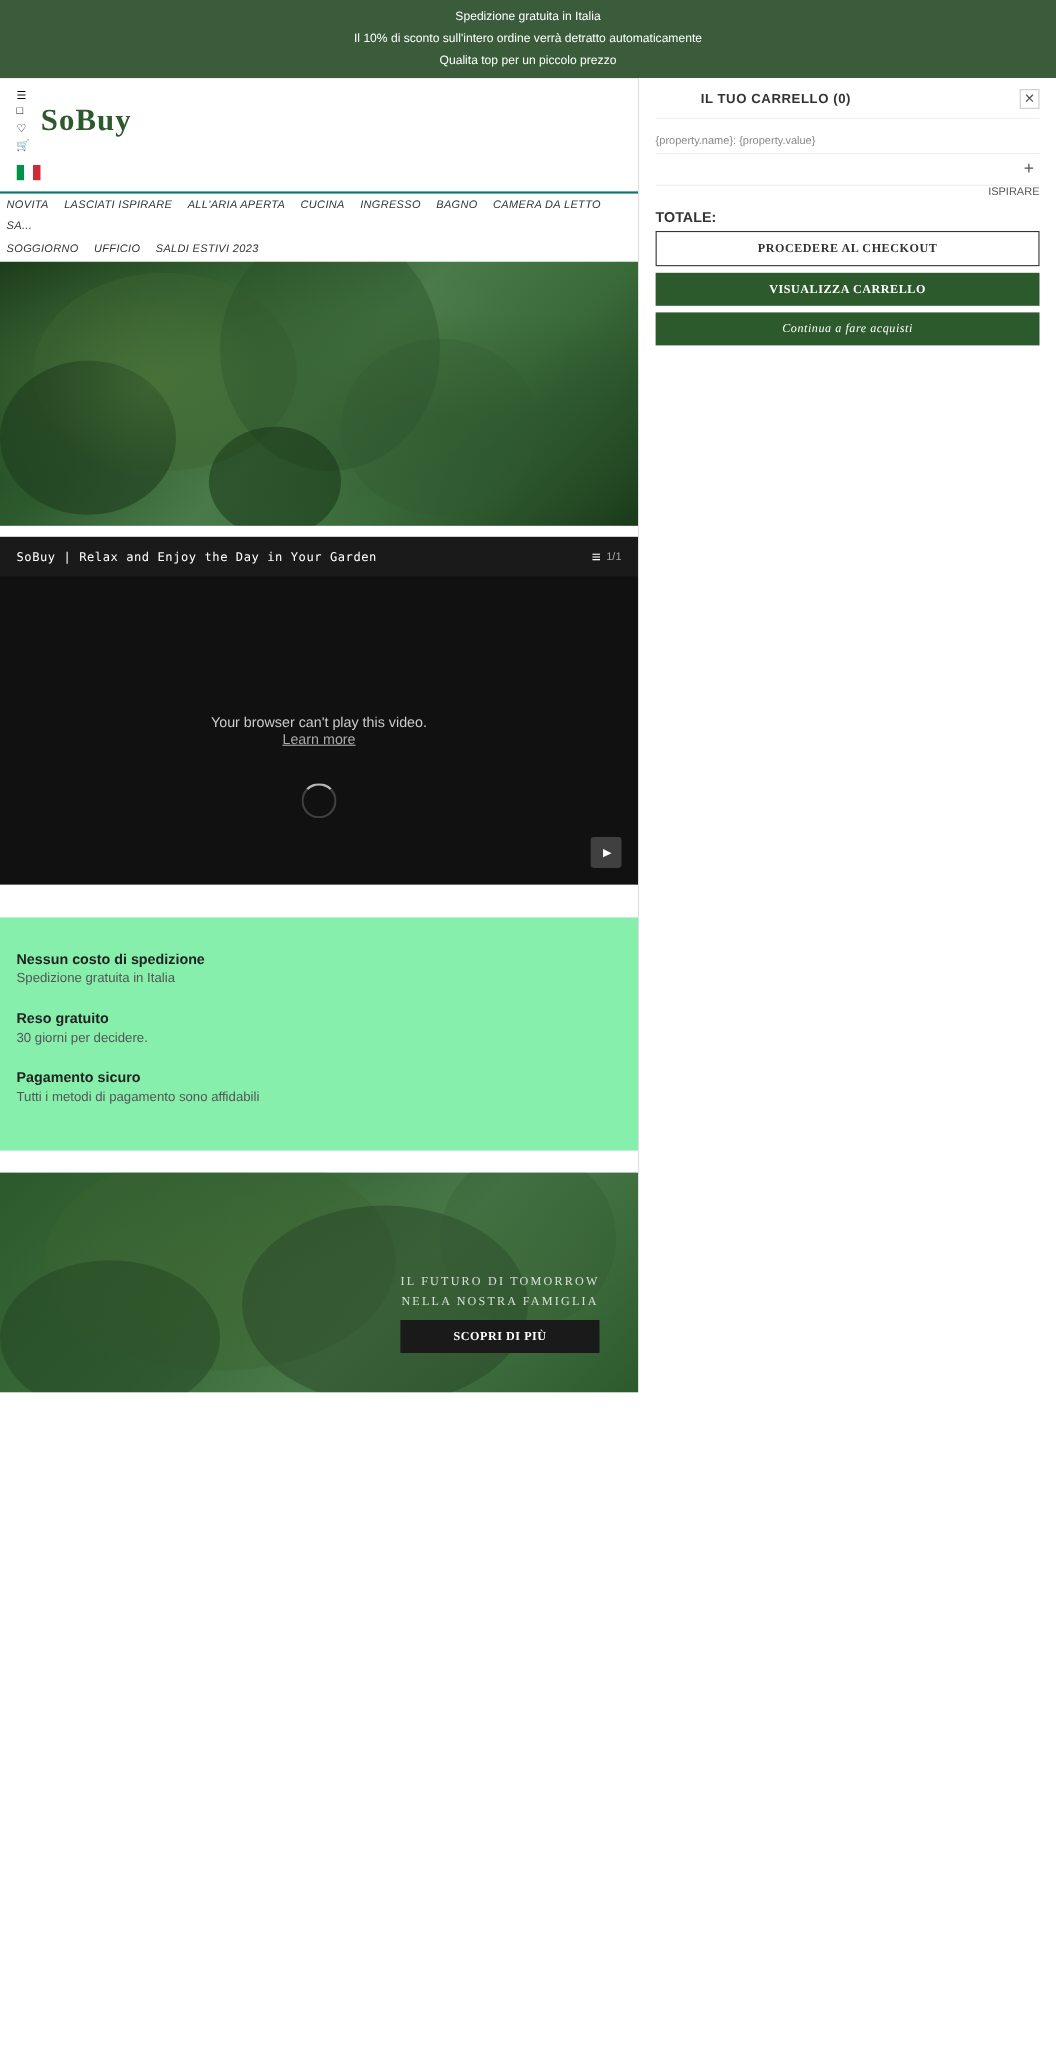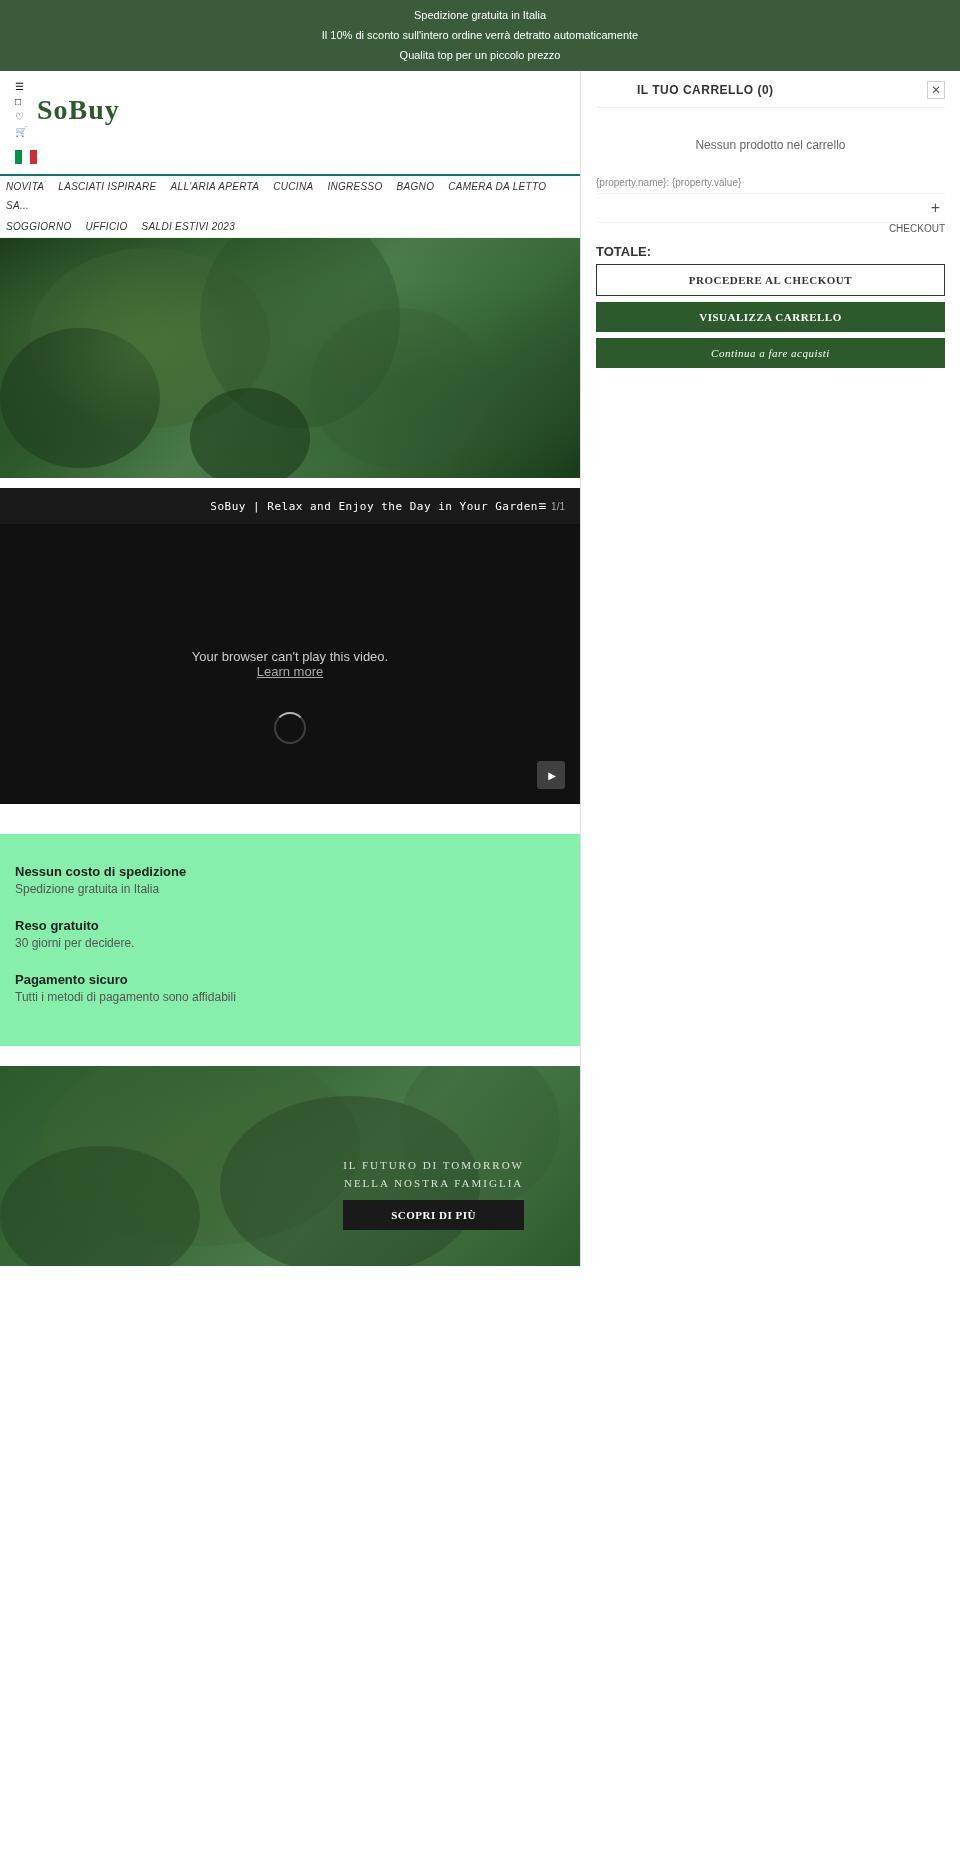--- a/index.html
+++ b/index.html
@@ -132,21 +132,21 @@
     
     .video-section {
       width: 580px;
       background: #1a1a1a;
       position: relative;
       margin-top: 10px;
     }
 
     .video-header {
       display: flex;
-      justify-content: flex-end;
+      justify-content: space-between;
       align-items: center;
       padding: 10px 15px;
     }
 
     .video-title {
       color: #fff;
       font-size: 11px;
       font-family: monospace;
       letter-spacing: 0.5px;
     }
@@ -253,21 +253,21 @@
     .bottom-banner::before {
       content: '';
       position: absolute;
       inset: 0;
       background: radial-gradient(ellipse at 50% 50%, rgba(80,120,60,0.4) 0%, transparent 70%);
     }
 
     .bottom-banner-content {
       position: absolute;
       bottom: 30px;
-      right: 56px;
+      right: 35px;
       text-align: center;
     }
 
     .bottom-banner-text {
       color: rgba(255,255,255,0.8);
       font-size: 11px;
       letter-spacing: 2px;
       text-transform: uppercase;
       line-height: 1.6;
       font-family: serif;
@@ -513,29 +513,28 @@
     </div>
 
   </div>
 
   <div class="cart-sidebar">
     <div class="cart-header">
       <span class="cart-title">IL TUO CARRELLO (0)</span>
       <div class="cart-close-btn">✕</div>
     </div>
 
-    <div class="cart-empty-msg">Nessun prodotto nel carrello</div>
 
     <div class="cart-property-row">{property.name}: {property.value}</div>
 
     <div class="cart-add-row">
       <button class="cart-add-btn">+</button>
     </div>
 
-    <a class="cart-remove-link">CHECKOUT</a>
+    <a class="cart-remove-link">ISPIRARE</a>
 
     <div class="cart-totale-label">TOTALE:</div>
 
     <button class="cart-btn cart-btn-checkout">PROCEDERE AL CHECKOUT</button>
     <button class="cart-btn cart-btn-view">VISUALIZZA CARRELLO</button>
     <button class="cart-btn cart-btn-continue">Continua a fare acquisti</button>
   </div>
 
 </div>
 

